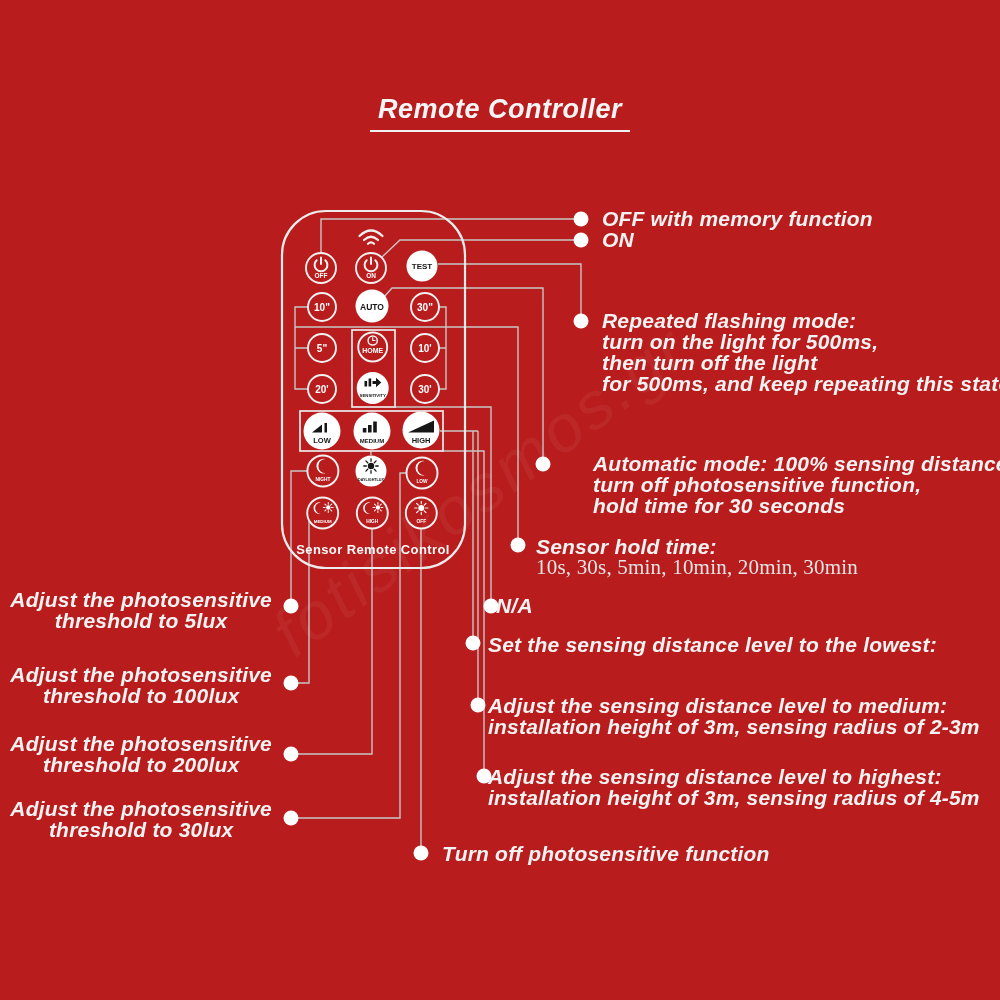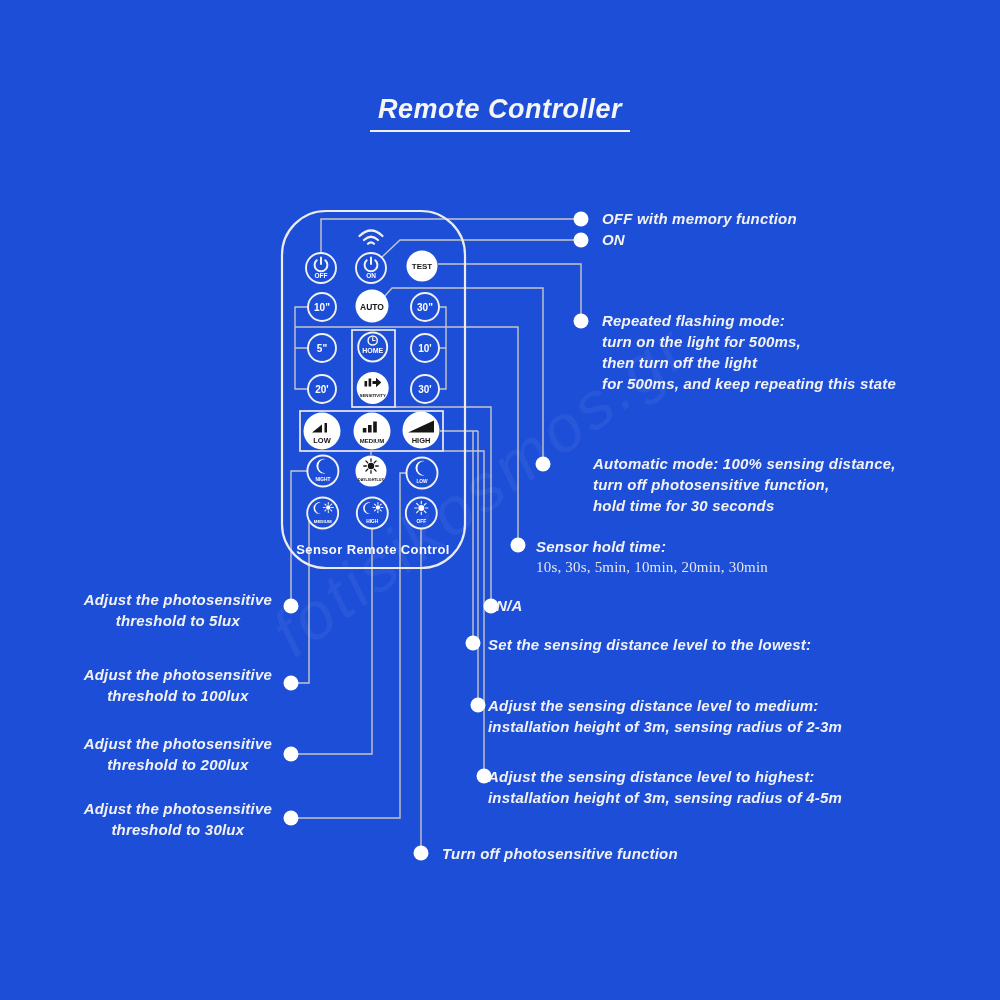--- a/index.html
+++ b/index.html
@@ -1,21 +1,21 @@
 <!DOCTYPE html>
 <html><head>
 <meta charset="utf-8">
 <style>
   html,body{margin:0;padding:0;background:#262626;}
-  #stage{position:relative;width:1000px;height:1000px;background:#1d4ed8;overflow:hidden;
+  #stage{position:relative;width:1000px;height:1000px;background:#b91c1c;overflow:hidden;
          font-family:"Liberation Sans",sans-serif;}
   .title-wrap{position:absolute;top:94px;left:0;width:100%;text-align:center;}
   .title{display:inline-block;color:#f5f5f5;font-size:27px;font-weight:bold;font-style:italic;
          border-bottom:2.5px solid #f0f0f0;padding:0 8px 5px 8px;letter-spacing:.5px;}
-  .ann{position:absolute;color:#f2f2f2;font-style:italic;font-weight:bold;font-size:15px;
+  .ann{position:absolute;color:#f2f2f2;font-style:italic;font-weight:bold;font-size:21px;
        line-height:21px;white-space:nowrap;letter-spacing:.2px;}
   .ann.right-align{text-align:center;}
   .ann .plain{font-style:normal;font-weight:normal;color:#e6e6e6;font-family:Liberation Serif, serif;}
   .watermark{position:absolute;left:90px;top:452px;width:780px;text-align:center;
              transform:rotate(-37deg);color:rgba(255,255,255,0.055);font-size:66px;
              font-style:italic;letter-spacing:4px;pointer-events:none;user-select:none;}
   svg{position:absolute;left:0;top:0;}
   .body-line{fill:none;stroke:#ececec;stroke-width:2.2;}
   .grp-box{fill:none;stroke:#ececec;stroke-width:1.7;}
   .conn{fill:none;stroke:#c6c6c6;stroke-width:1.4;}

